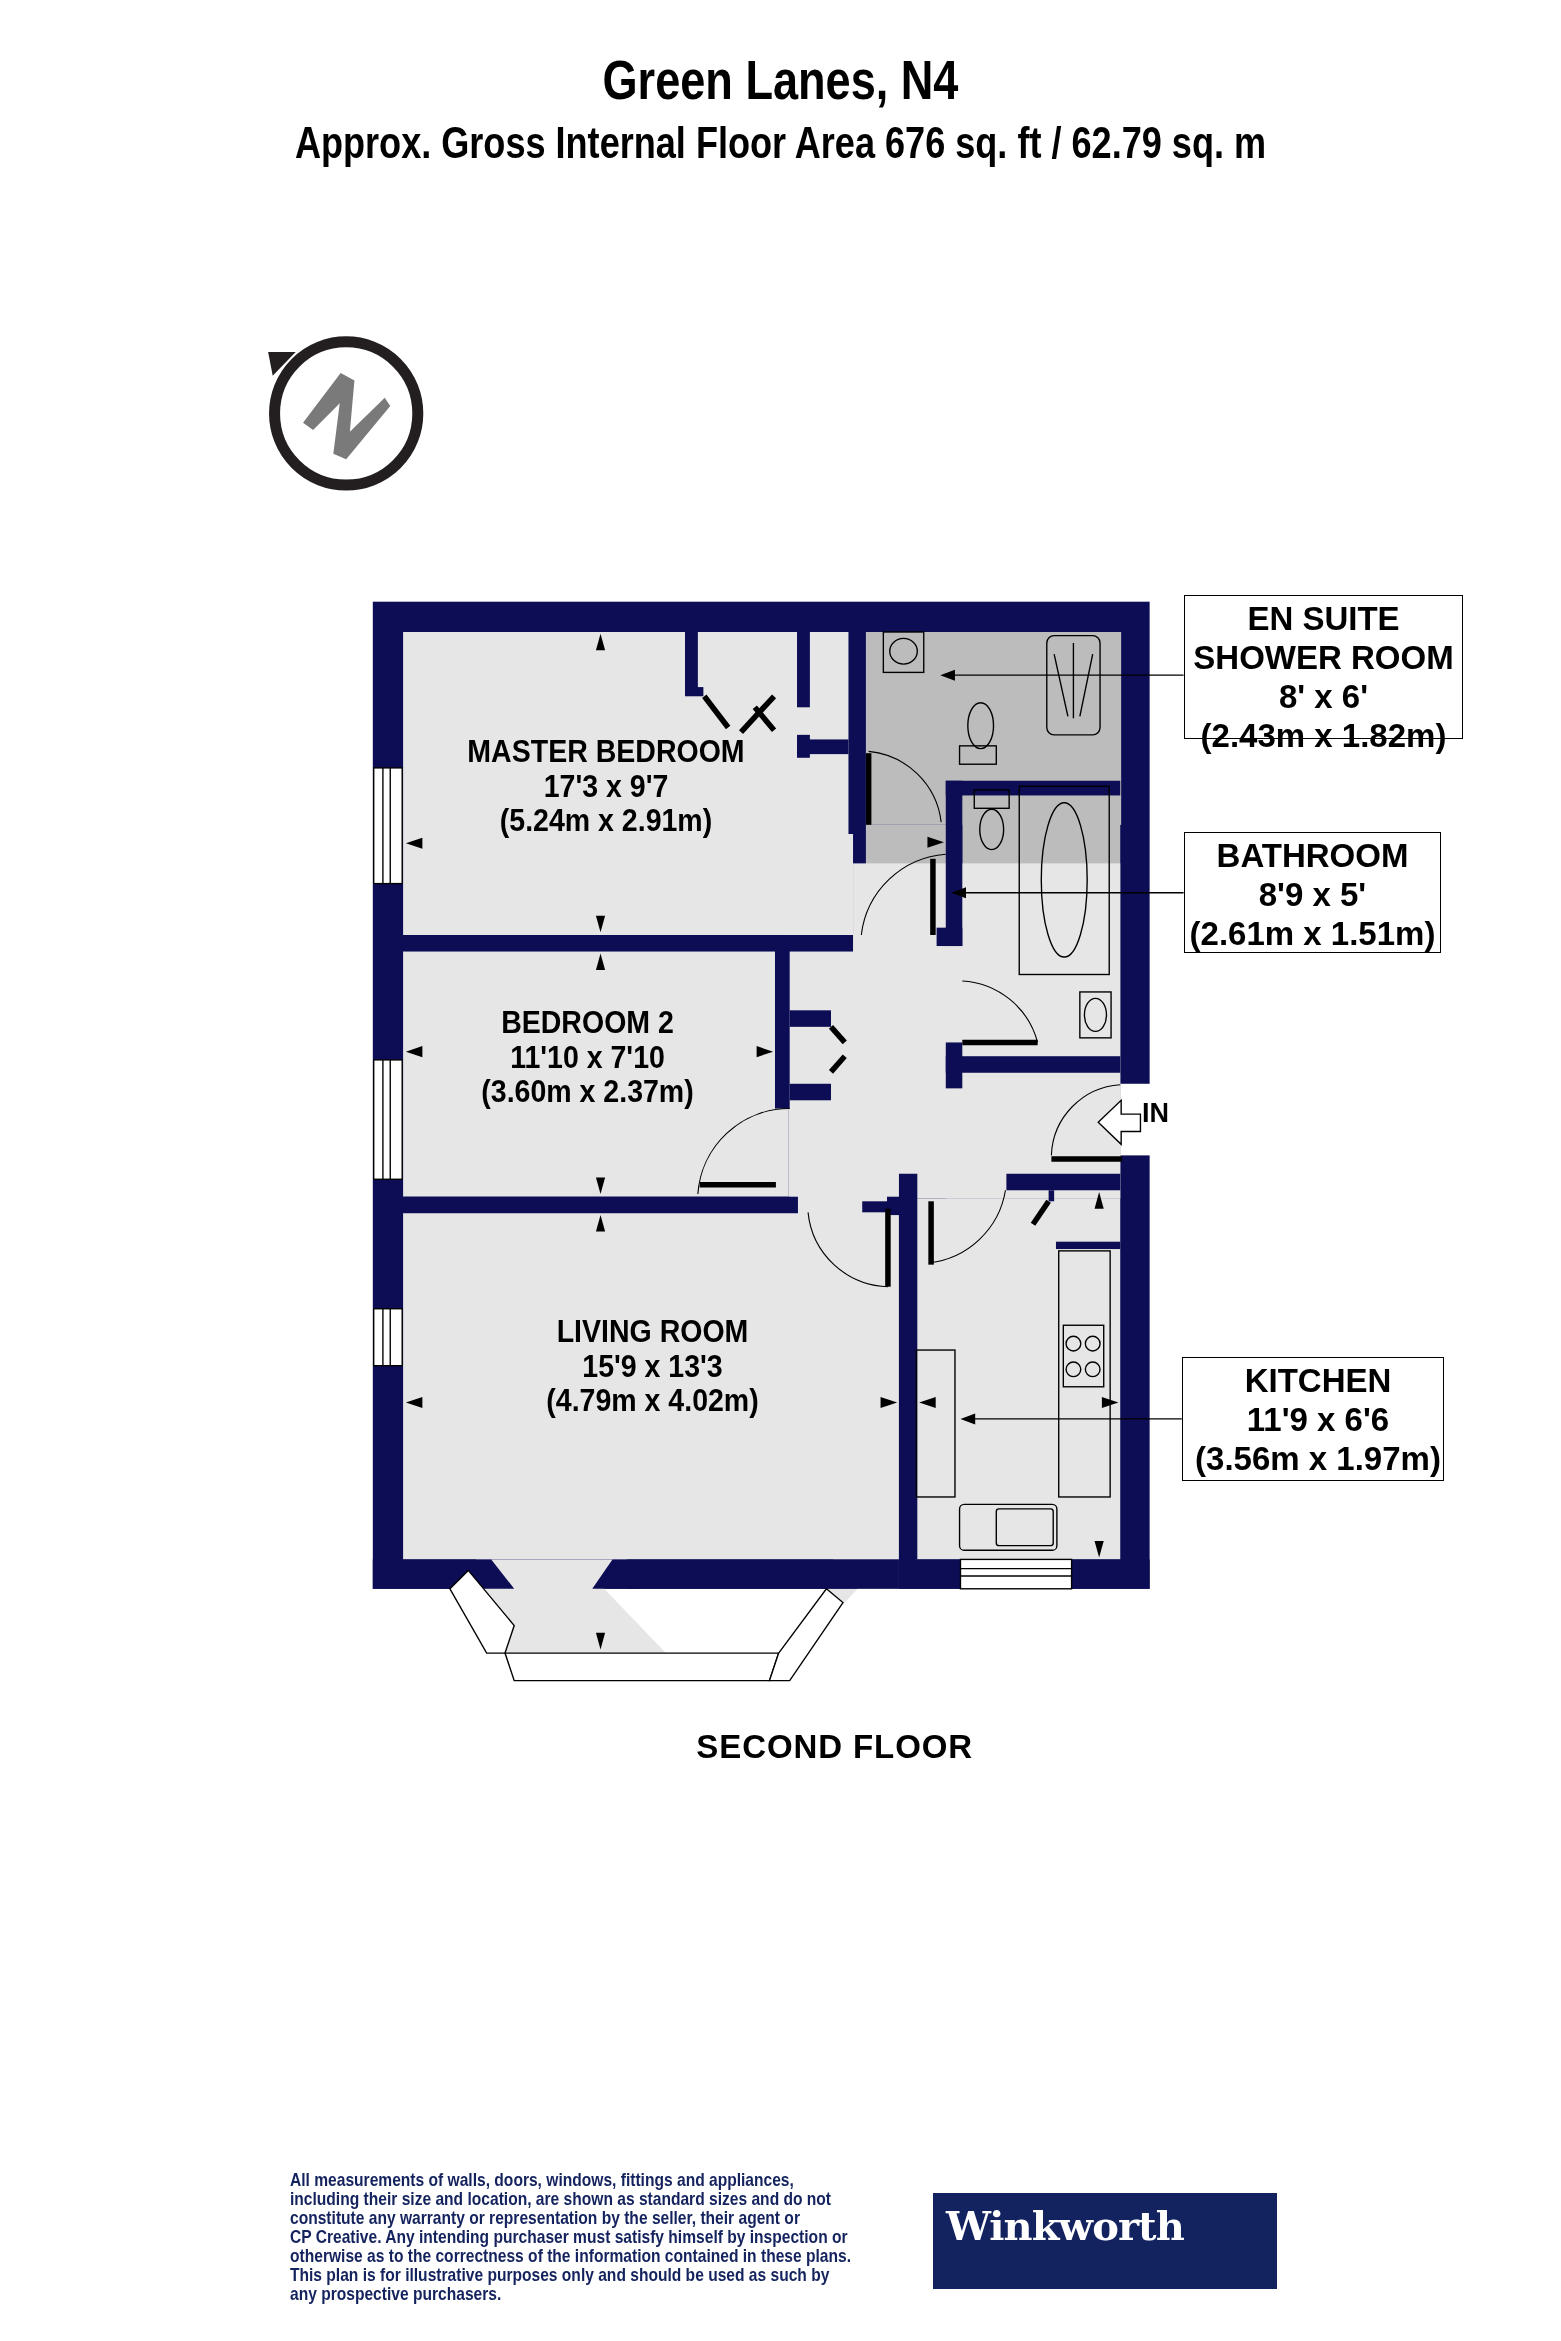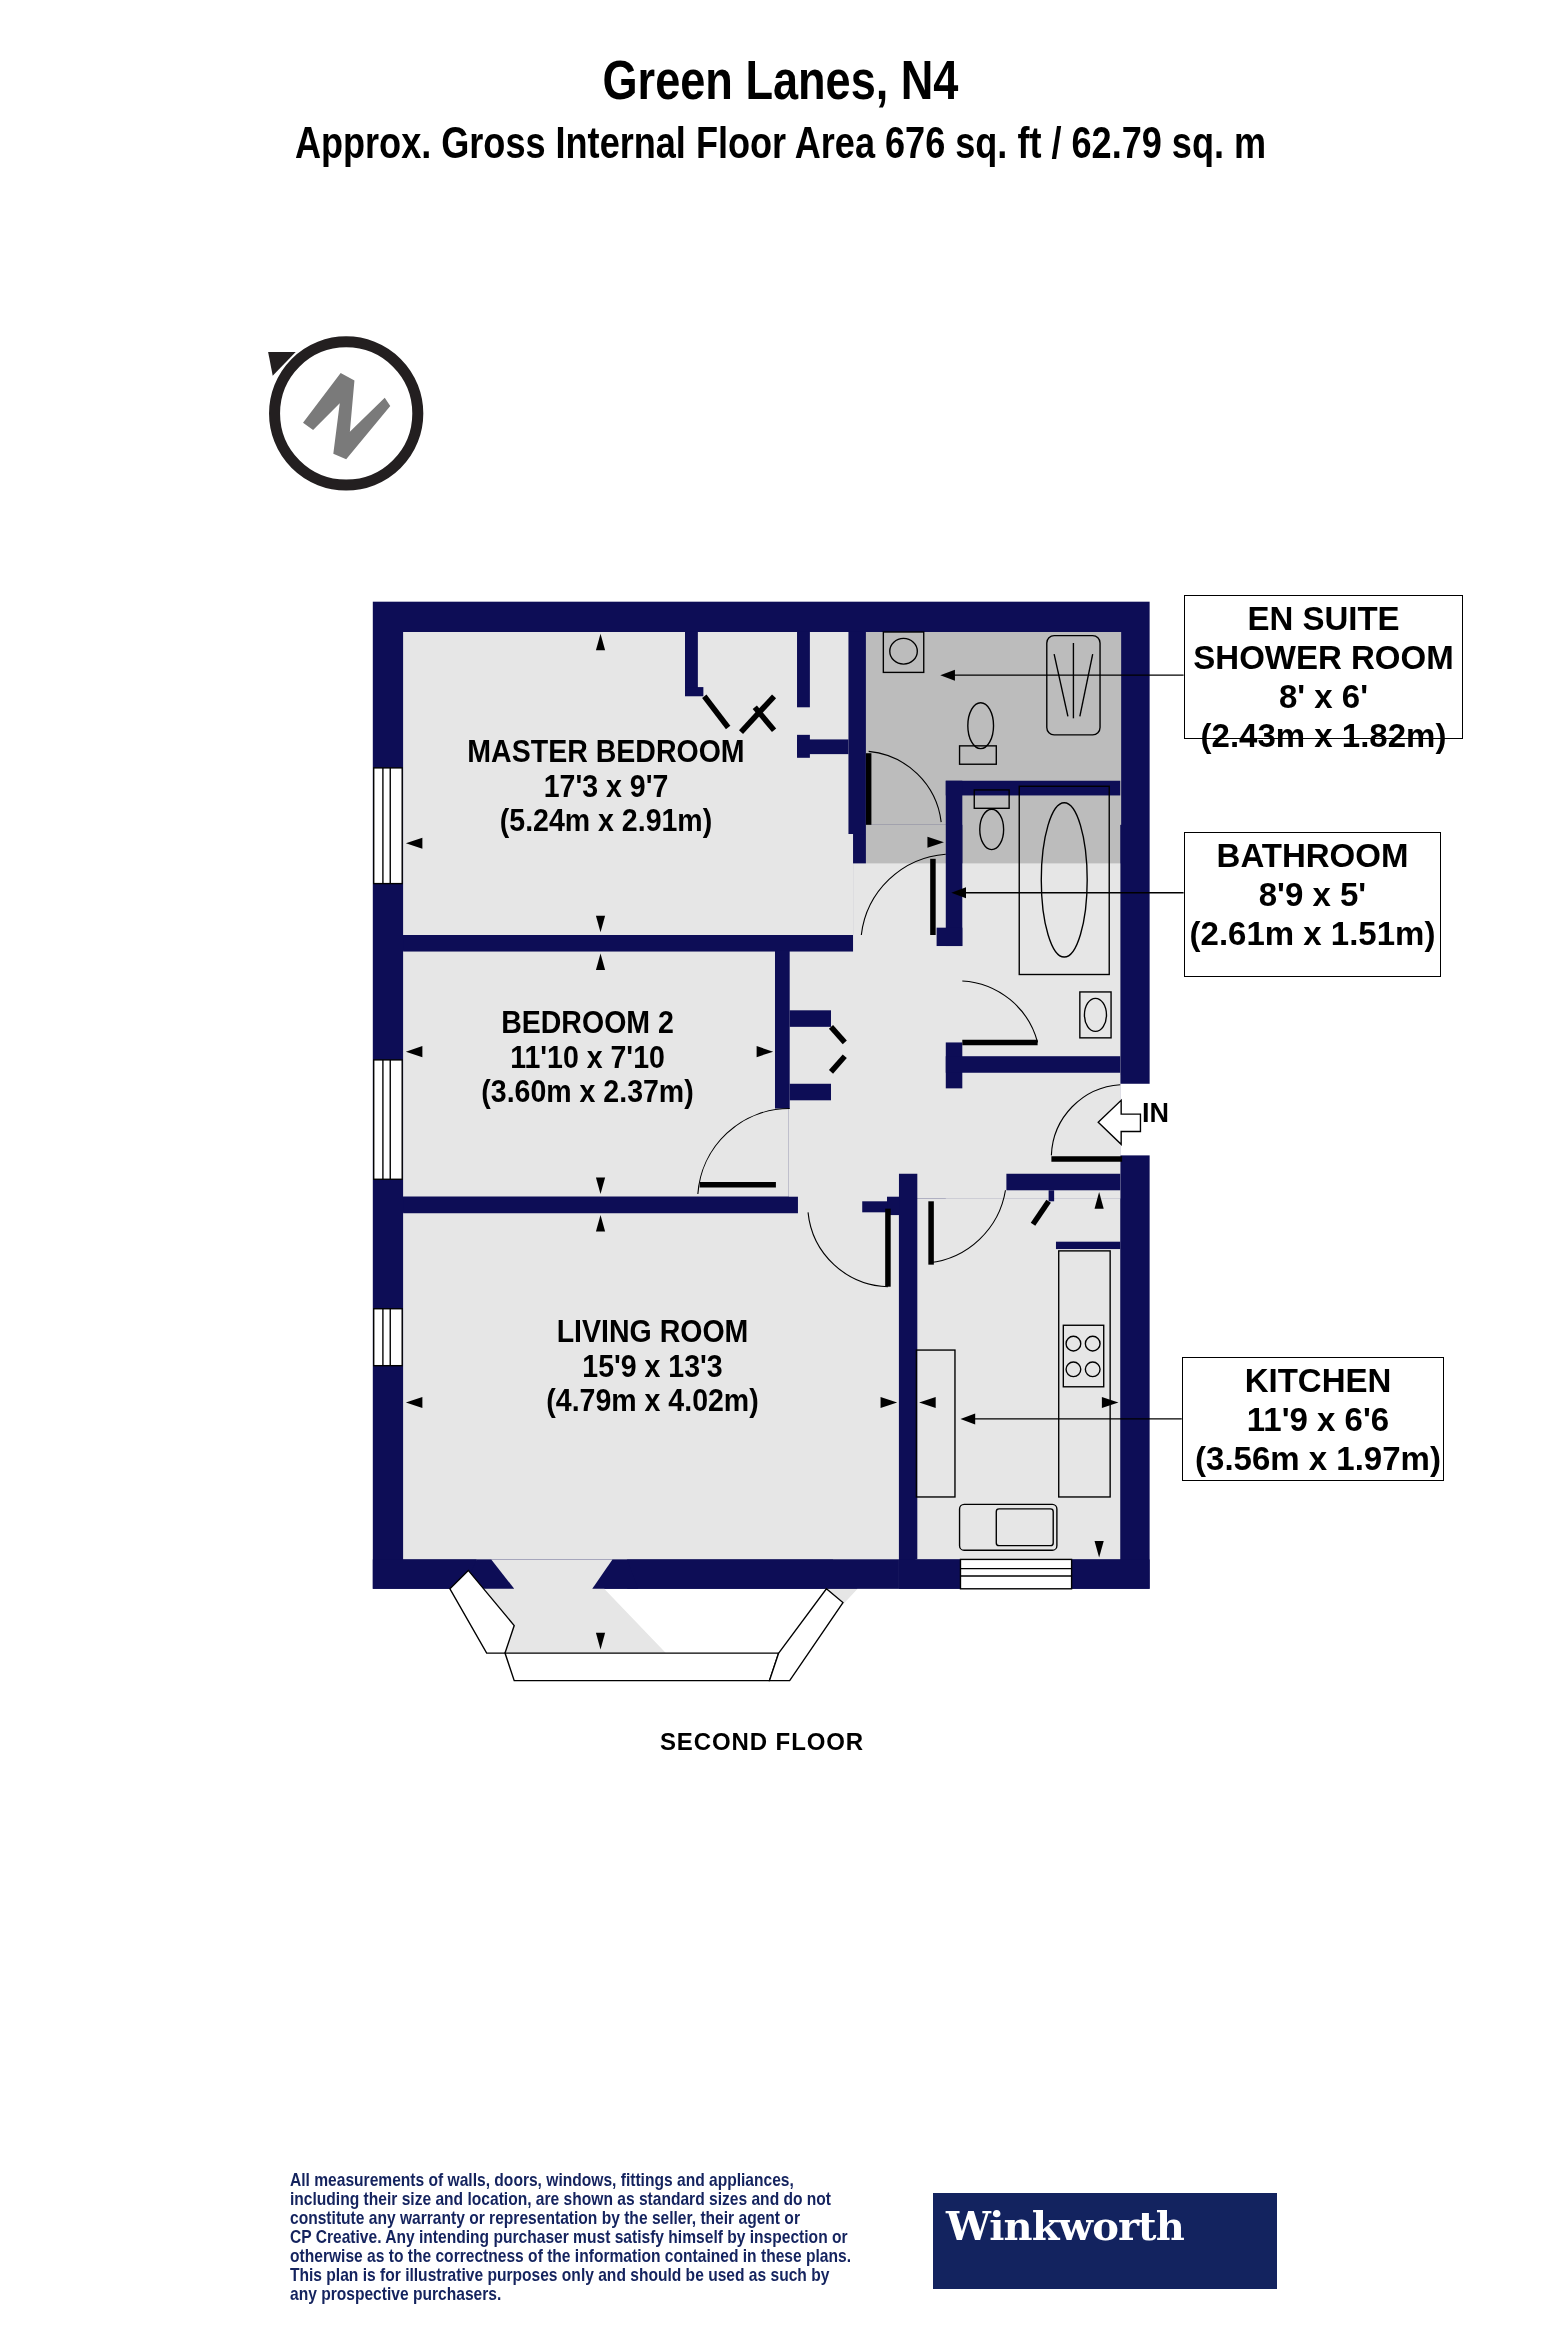--- a/index.html
+++ b/index.html
@@ -7,21 +7,21 @@
   .title{position:absolute;left:0;width:1561px;text-align:center;color:#000;font-weight:bold;transform:scaleX(0.82);transform-origin:center;}
   #t1{top:48px;font-size:55px;}
   #t2{top:118px;font-size:44px;}
   svg.plan{position:absolute;left:0;top:0;}
   .lbl{position:absolute;text-align:center;font-weight:bold;color:#000;line-height:1.12;}
   .lbl span{display:block;}
   .room-lbl{font-size:31px;transform:scaleX(0.92);}
   .box{position:absolute;border:1.8px solid #000;background:#fff;text-align:center;font-weight:bold;font-size:33px;line-height:1.18;padding-top:3.7px;box-sizing:border-box;}
   .box span{display:block;}
   #in-label{position:absolute;left:1142px;top:1098px;font-size:27px;font-weight:bold;}
-  #floor-label{position:absolute;left:551px;width:422px;top:1728px;text-align:center;font-size:24px;font-weight:bold;letter-spacing:0.9px;}
+  #floor-label{position:absolute;left:551px;width:422px;top:1728px;text-align:right;font-size:33px;font-weight:bold;letter-spacing:0.9px;}
   #disclaimer{position:absolute;left:290px;top:2170px;width:643px;font-size:19px;line-height:19px;color:#14235e;font-weight:bold;transform:scaleX(0.82);transform-origin:left top;white-space:nowrap;}
   #disclaimer span{display:block;}
   #brand{position:absolute;left:917px;top:2193px;width:344px;height:96px;background:#13235f;margin-left:16px;}
   #brand span{position:absolute;left:13px;top:9.2px;color:#fff;font-family:"DejaVu Serif",serif;font-weight:bold;font-size:40px;letter-spacing:-0.9px;}
 </style>
 </head>
 <body>
 
 <div id="t1" class="title">Green Lanes, N4</div>
 <div id="t2" class="title">Approx. Gross Internal Floor Area 676 sq. ft / 62.79 sq. m</div>
@@ -220,21 +220,21 @@
   <span>15'9 x 13'3</span>
   <span>(4.79m x 4.02m)</span>
 </div>
 
 <div class="box" style="left:1184px;top:595px;width:279px;height:144px;">
   <span>EN SUITE</span>
   <span>SHOWER ROOM</span>
   <span>8' x 6'</span>
   <span>(2.43m x 1.82m)</span>
 </div>
-<div class="box" style="left:1184px;top:832px;width:257px;height:145px;">
+<div class="box" style="left:1184px;top:832px;width:257px;height:121px;">
   <span>BATHROOM</span>
   <span>8'9 x 5'</span>
   <span>(2.61m x 1.51m)</span>
 </div>
 <div class="box" style="left:1182px;top:1357px;width:262px;height:124px;padding-left:10px;">
   <span>KITCHEN</span>
   <span>11'9 x 6'6</span>
   <span>(3.56m x 1.97m)</span>
 </div>
 

